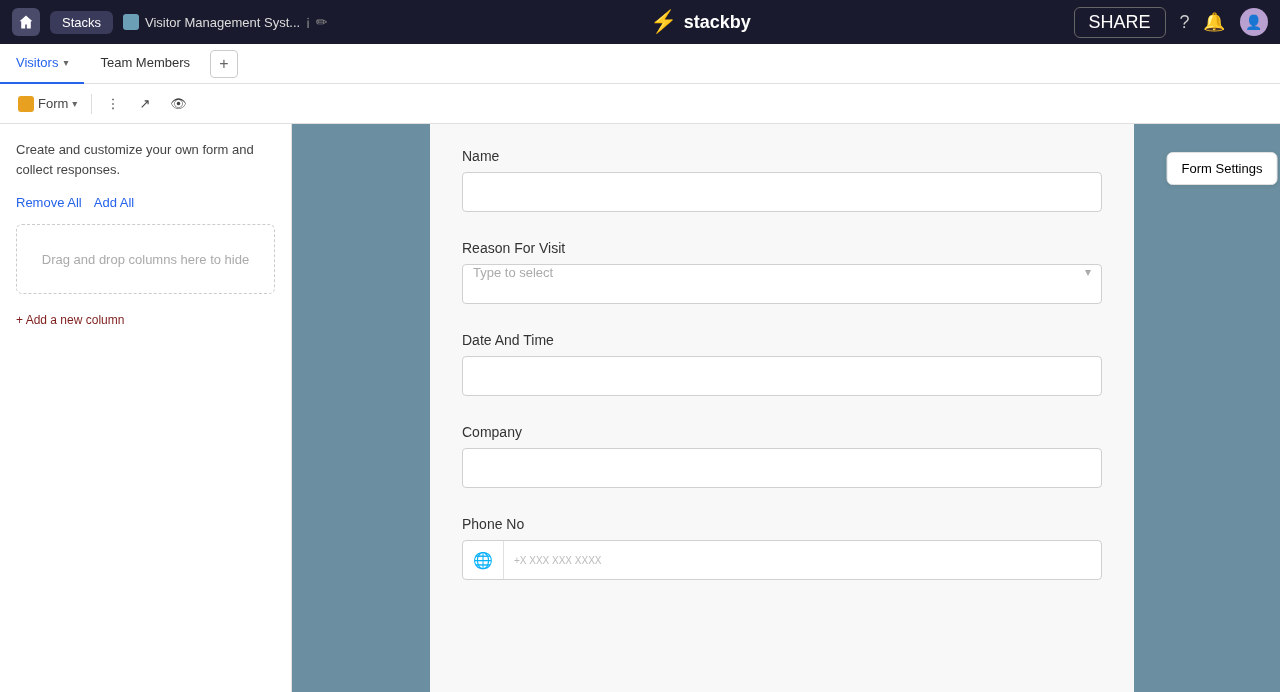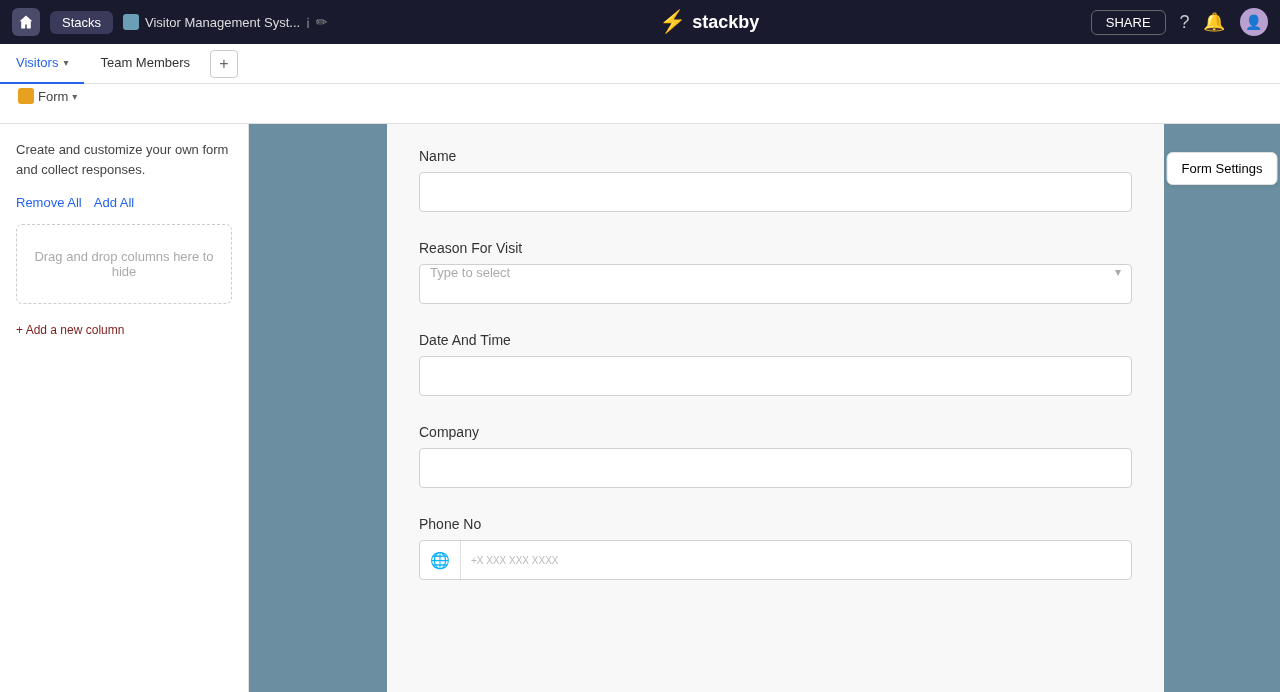--- a/index.html
+++ b/index.html
@@ -58,21 +58,21 @@
     .logo-icon { font-size: 22px; }
     .top-nav-right {
       display: flex; align-items: center; gap: 14px;
     }
     .share-btn {
       background: transparent;
       border: 1px solid #666;
       color: #fff;
       border-radius: 6px;
       padding: 4px 14px;
-      font-size: 13px;
+      font-size: 18px;
       cursor: pointer;
     }
     .nav-icon {
       color: #ccc;
       font-size: 18px;
       cursor: pointer;
     }
     .avatar {
       width: 28px; height: 28px;
       border-radius: 50%;
@@ -119,25 +119,24 @@
       font-size: 16px;
       color: #666;
       margin-left: 4px;
     }
 
     
     .toolbar {
       height: 40px;
       border-bottom: 1px solid #e0e0e0;
       display: flex;
-      align-items: flex-start;
+      align-items: center;
       padding: 0 12px;
       gap: 8px;
       background: #fff;
-      flex-direction: column;
     }
     .toolbar-item {
       display: flex; align-items: center; gap: 4px;
       font-size: 13px;
       cursor: pointer;
       color: #444;
       padding: 4px 6px;
       border-radius: 4px;
     }
     .toolbar-form-icon {
@@ -154,21 +153,21 @@
 
     
     .main-content {
       display: flex;
       height: calc(692px - 44px - 40px - 40px);
       background: #fff;
     }
 
     
     .sidebar {
-      width: 249px;
+      width: 292px;
       border-right: 1px solid #e0e0e0;
       padding: 16px;
       flex-shrink: 0;
       background: #fff;
     }
     .sidebar-description {
       font-size: 13px;
       color: #444;
       line-height: 1.5;
       margin-bottom: 16px;
@@ -219,20 +218,21 @@
       flex: 1;
       background: #f8f8f8;
       padding: 24px 32px;
       overflow-y: auto;
     }
     .form-sidebar-right {
       width: 116px;
       background: #6b8fa0;
       flex-shrink: 0;
       position: relative;
+      margin-left: 30px;
     }
     .form-settings-btn {
       position: absolute;
       top: 28px;
       left: 50%;
       transform: translateX(-50%);
       background: #fff;
       border: 1px solid #e0e0e0;
       border-radius: 6px;
       padding: 8px 14px;

